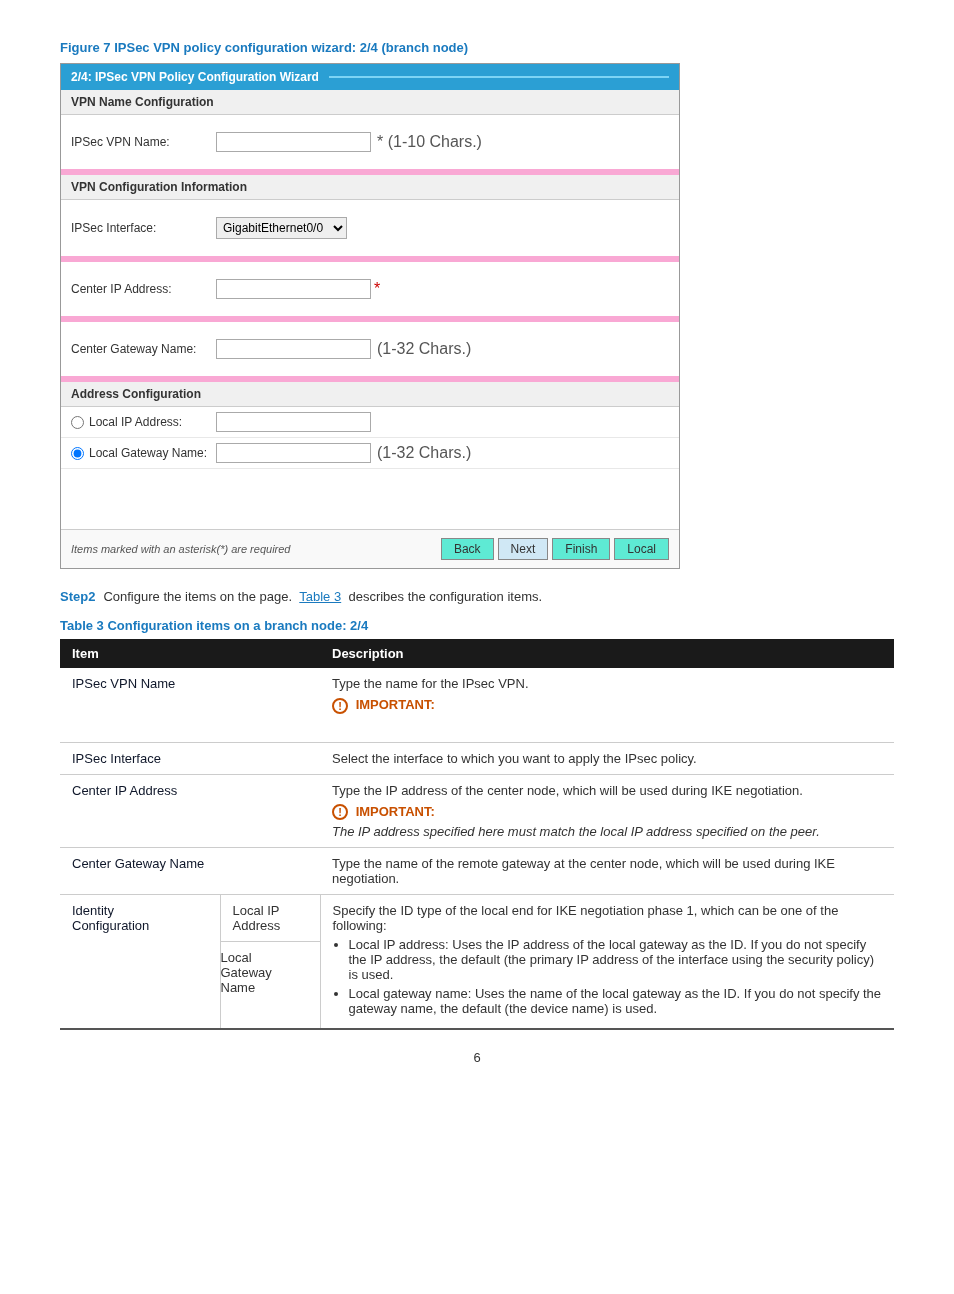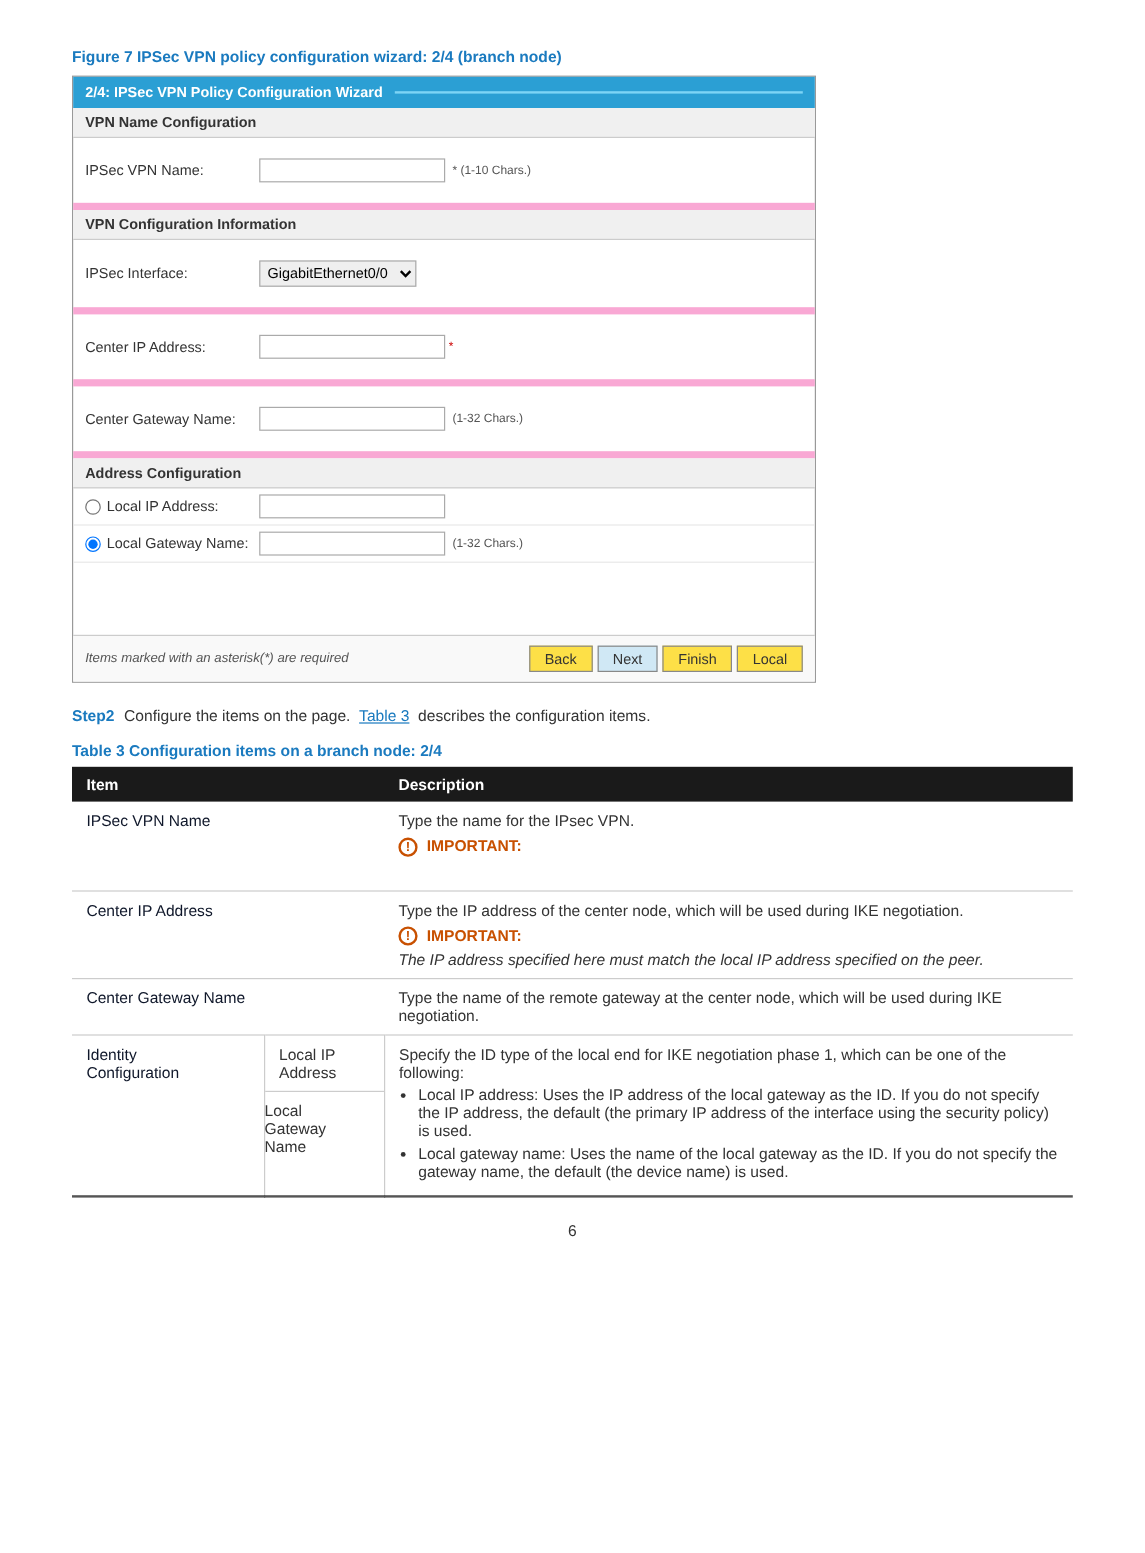--- a/index.html
+++ b/index.html
@@ -73,21 +73,21 @@
     }
     .form-input {
       border: 1px solid #aaa;
       height: 20px;
       width: 155px;
       font-size: 12px;
       padding: 1px 3px;
     }
     .form-hint {
       color: #555;
-      font-size: 10px;
+      font-size: 16px;
       margin-left: 6px;
     }
     .form-select {
       border: 1px solid #aaa;
       height: 22px;
       font-size: 12px;
       padding: 1px 2px;
       width: 131px;
     }
     .form-required {
@@ -125,21 +125,21 @@
       font-size: 11px;
       color: #555;
       font-style: italic;
     }
     .footer-buttons {
       display: flex;
       gap: 4px;
     }
     .btn {
       border: 1px solid #888;
-      background: #fde047;
+      background: #5eead4;
       font-size: 12px;
       padding: 3px 12px;
       cursor: pointer;
       color: #333;
     }
     .btn-active {
       background: #d0e8f5;
     }
 
     
@@ -343,20 +343,24 @@
       <td class="td-desc">
         <div>Type the name for the IPsec VPN.</div>
         <div style="margin-top:6px;">
           <span class="important-icon">!</span>
           <span class="important-label">IMPORTANT:</span>
         </div>
         <div style="height:20px;"></div>
       </td>
     </tr>
 
+    <tr>
+      <td colspan="2" class="td-item">IPSec Interface</td>
+      <td class="td-desc">Select the interface to which you want to apply the IPsec policy.</td>
+    </tr>
 
     <tr>
       <td colspan="2" class="td-item">Center IP Address</td>
       <td class="td-desc">
         <div>Type the IP address of the center node, which will be used during IKE negotiation.</div>
         <div style="margin-top:6px;">
           <span class="important-icon">!</span>
           <span class="important-label">IMPORTANT:</span>
         </div>
         <div class="italic-note" style="margin-top:4px;">The IP address specified here must match the local IP address specified on the peer.</div>

